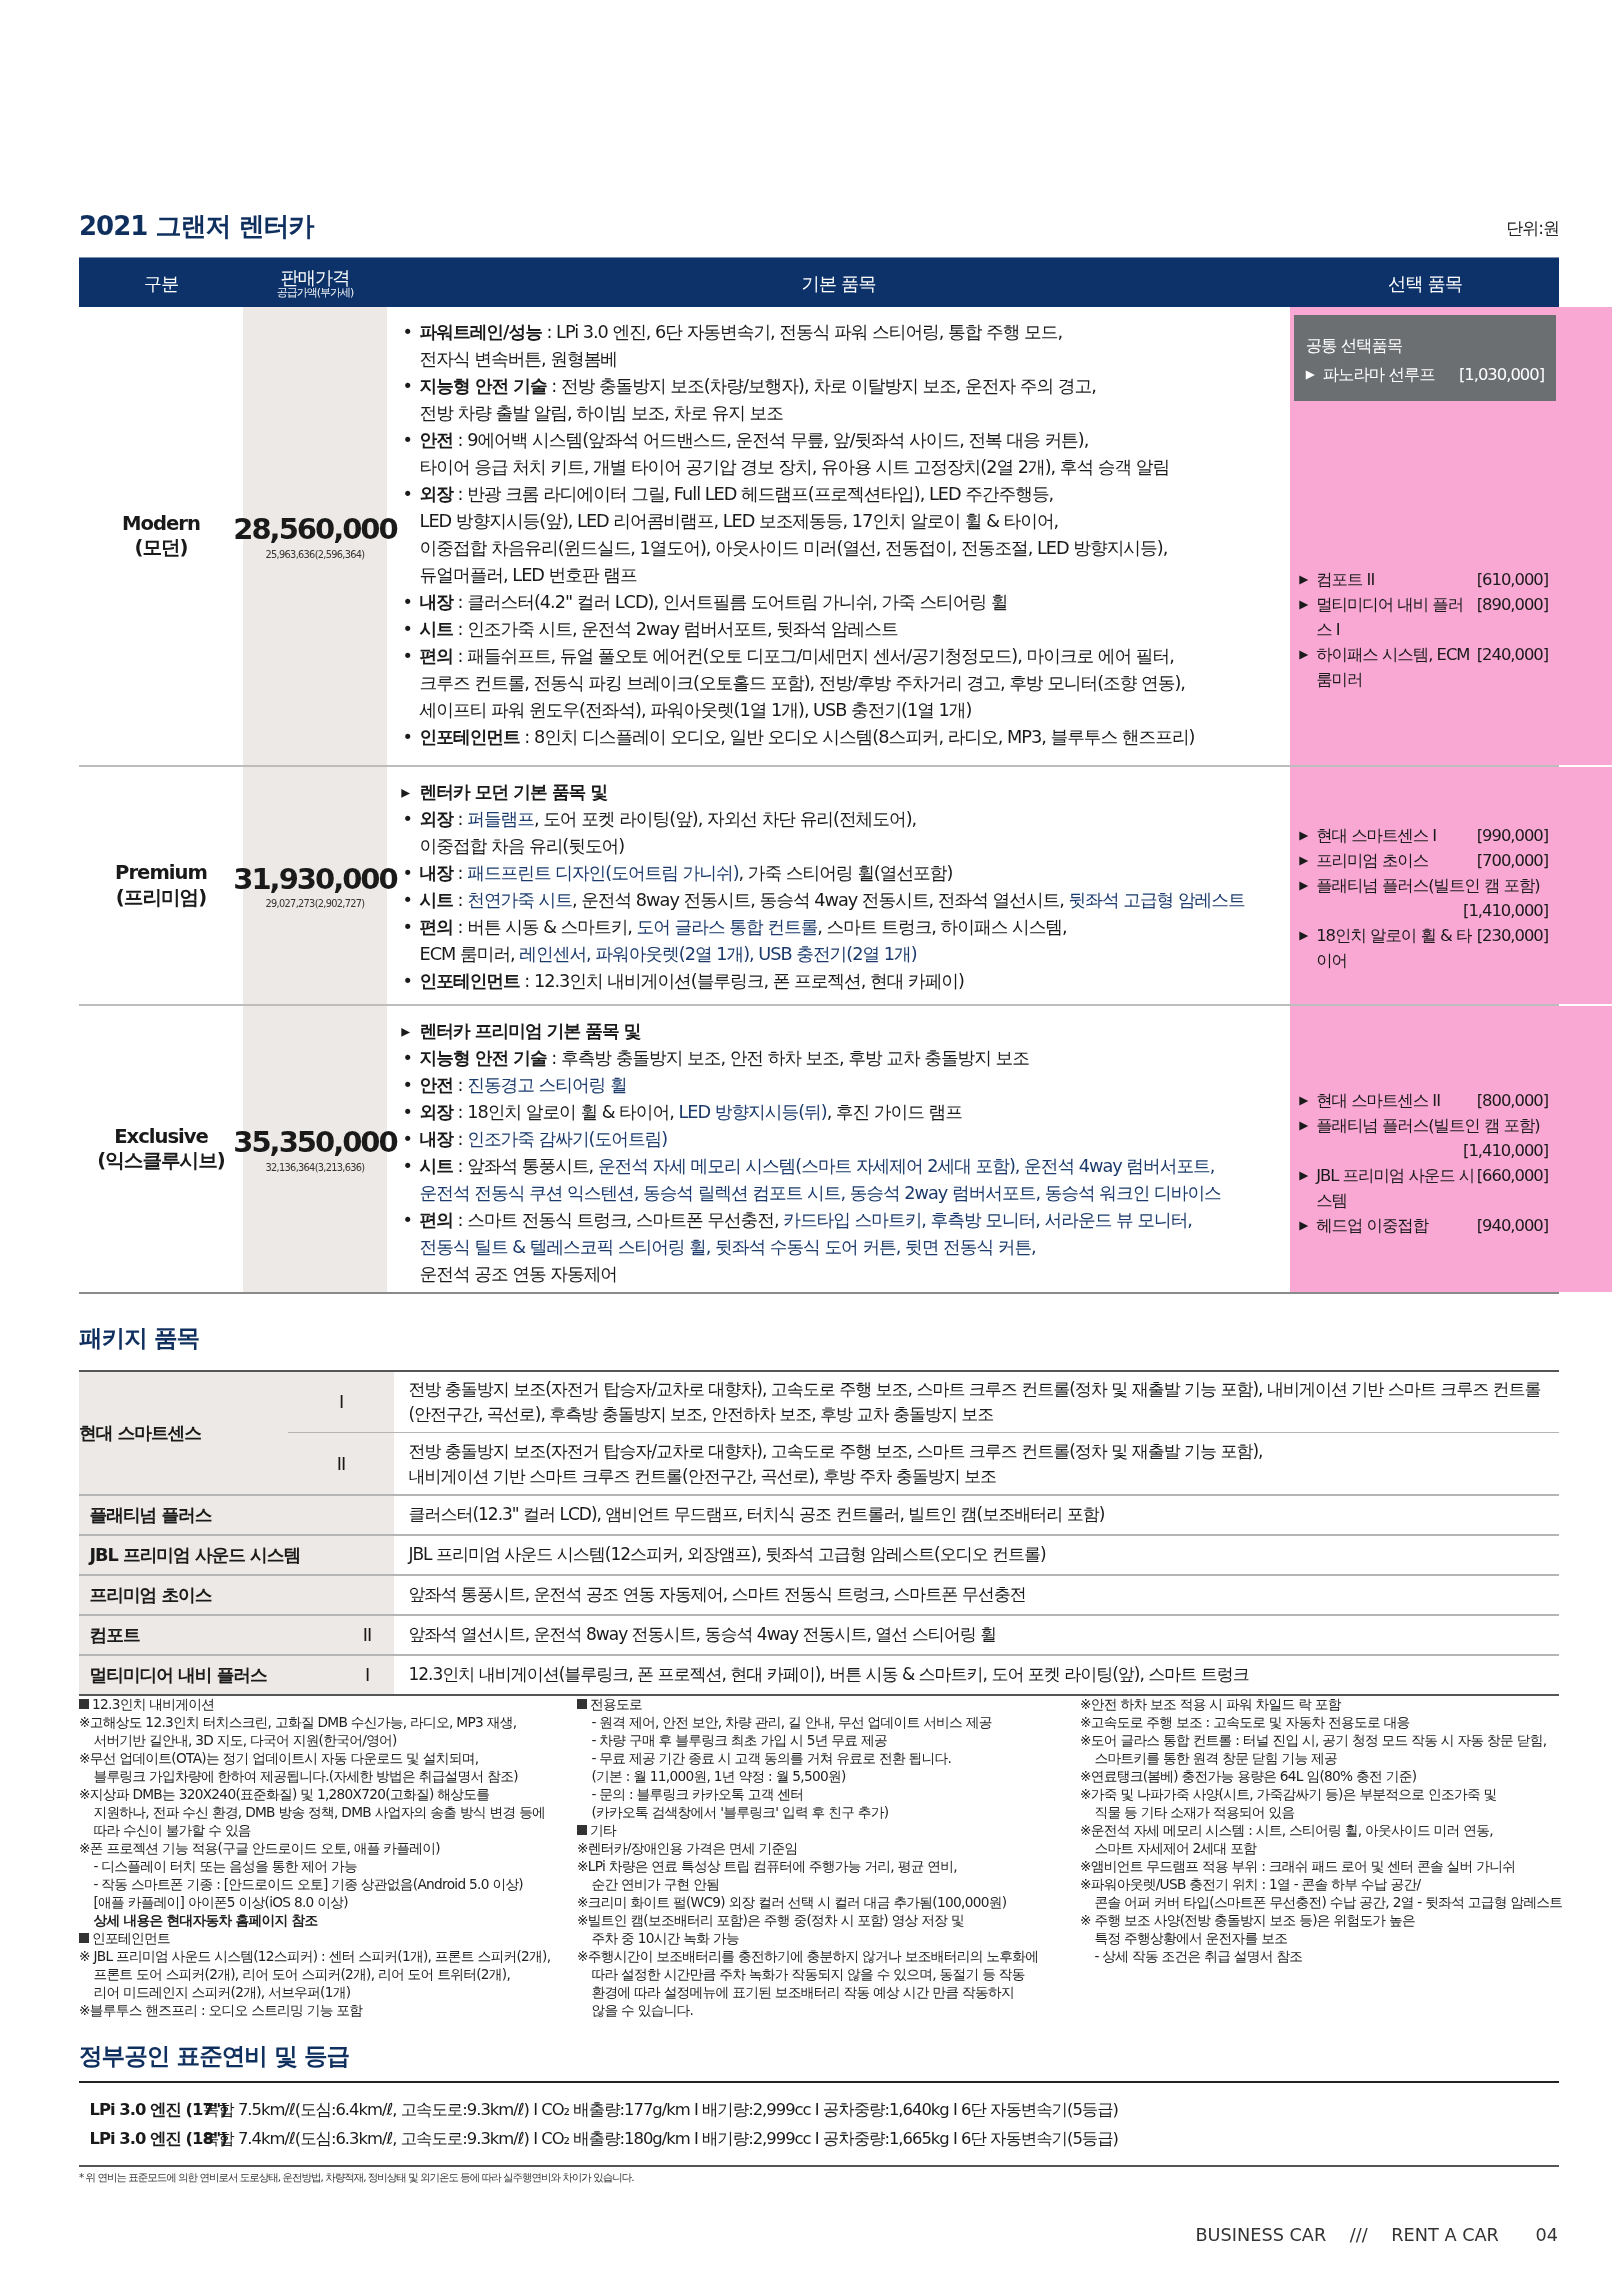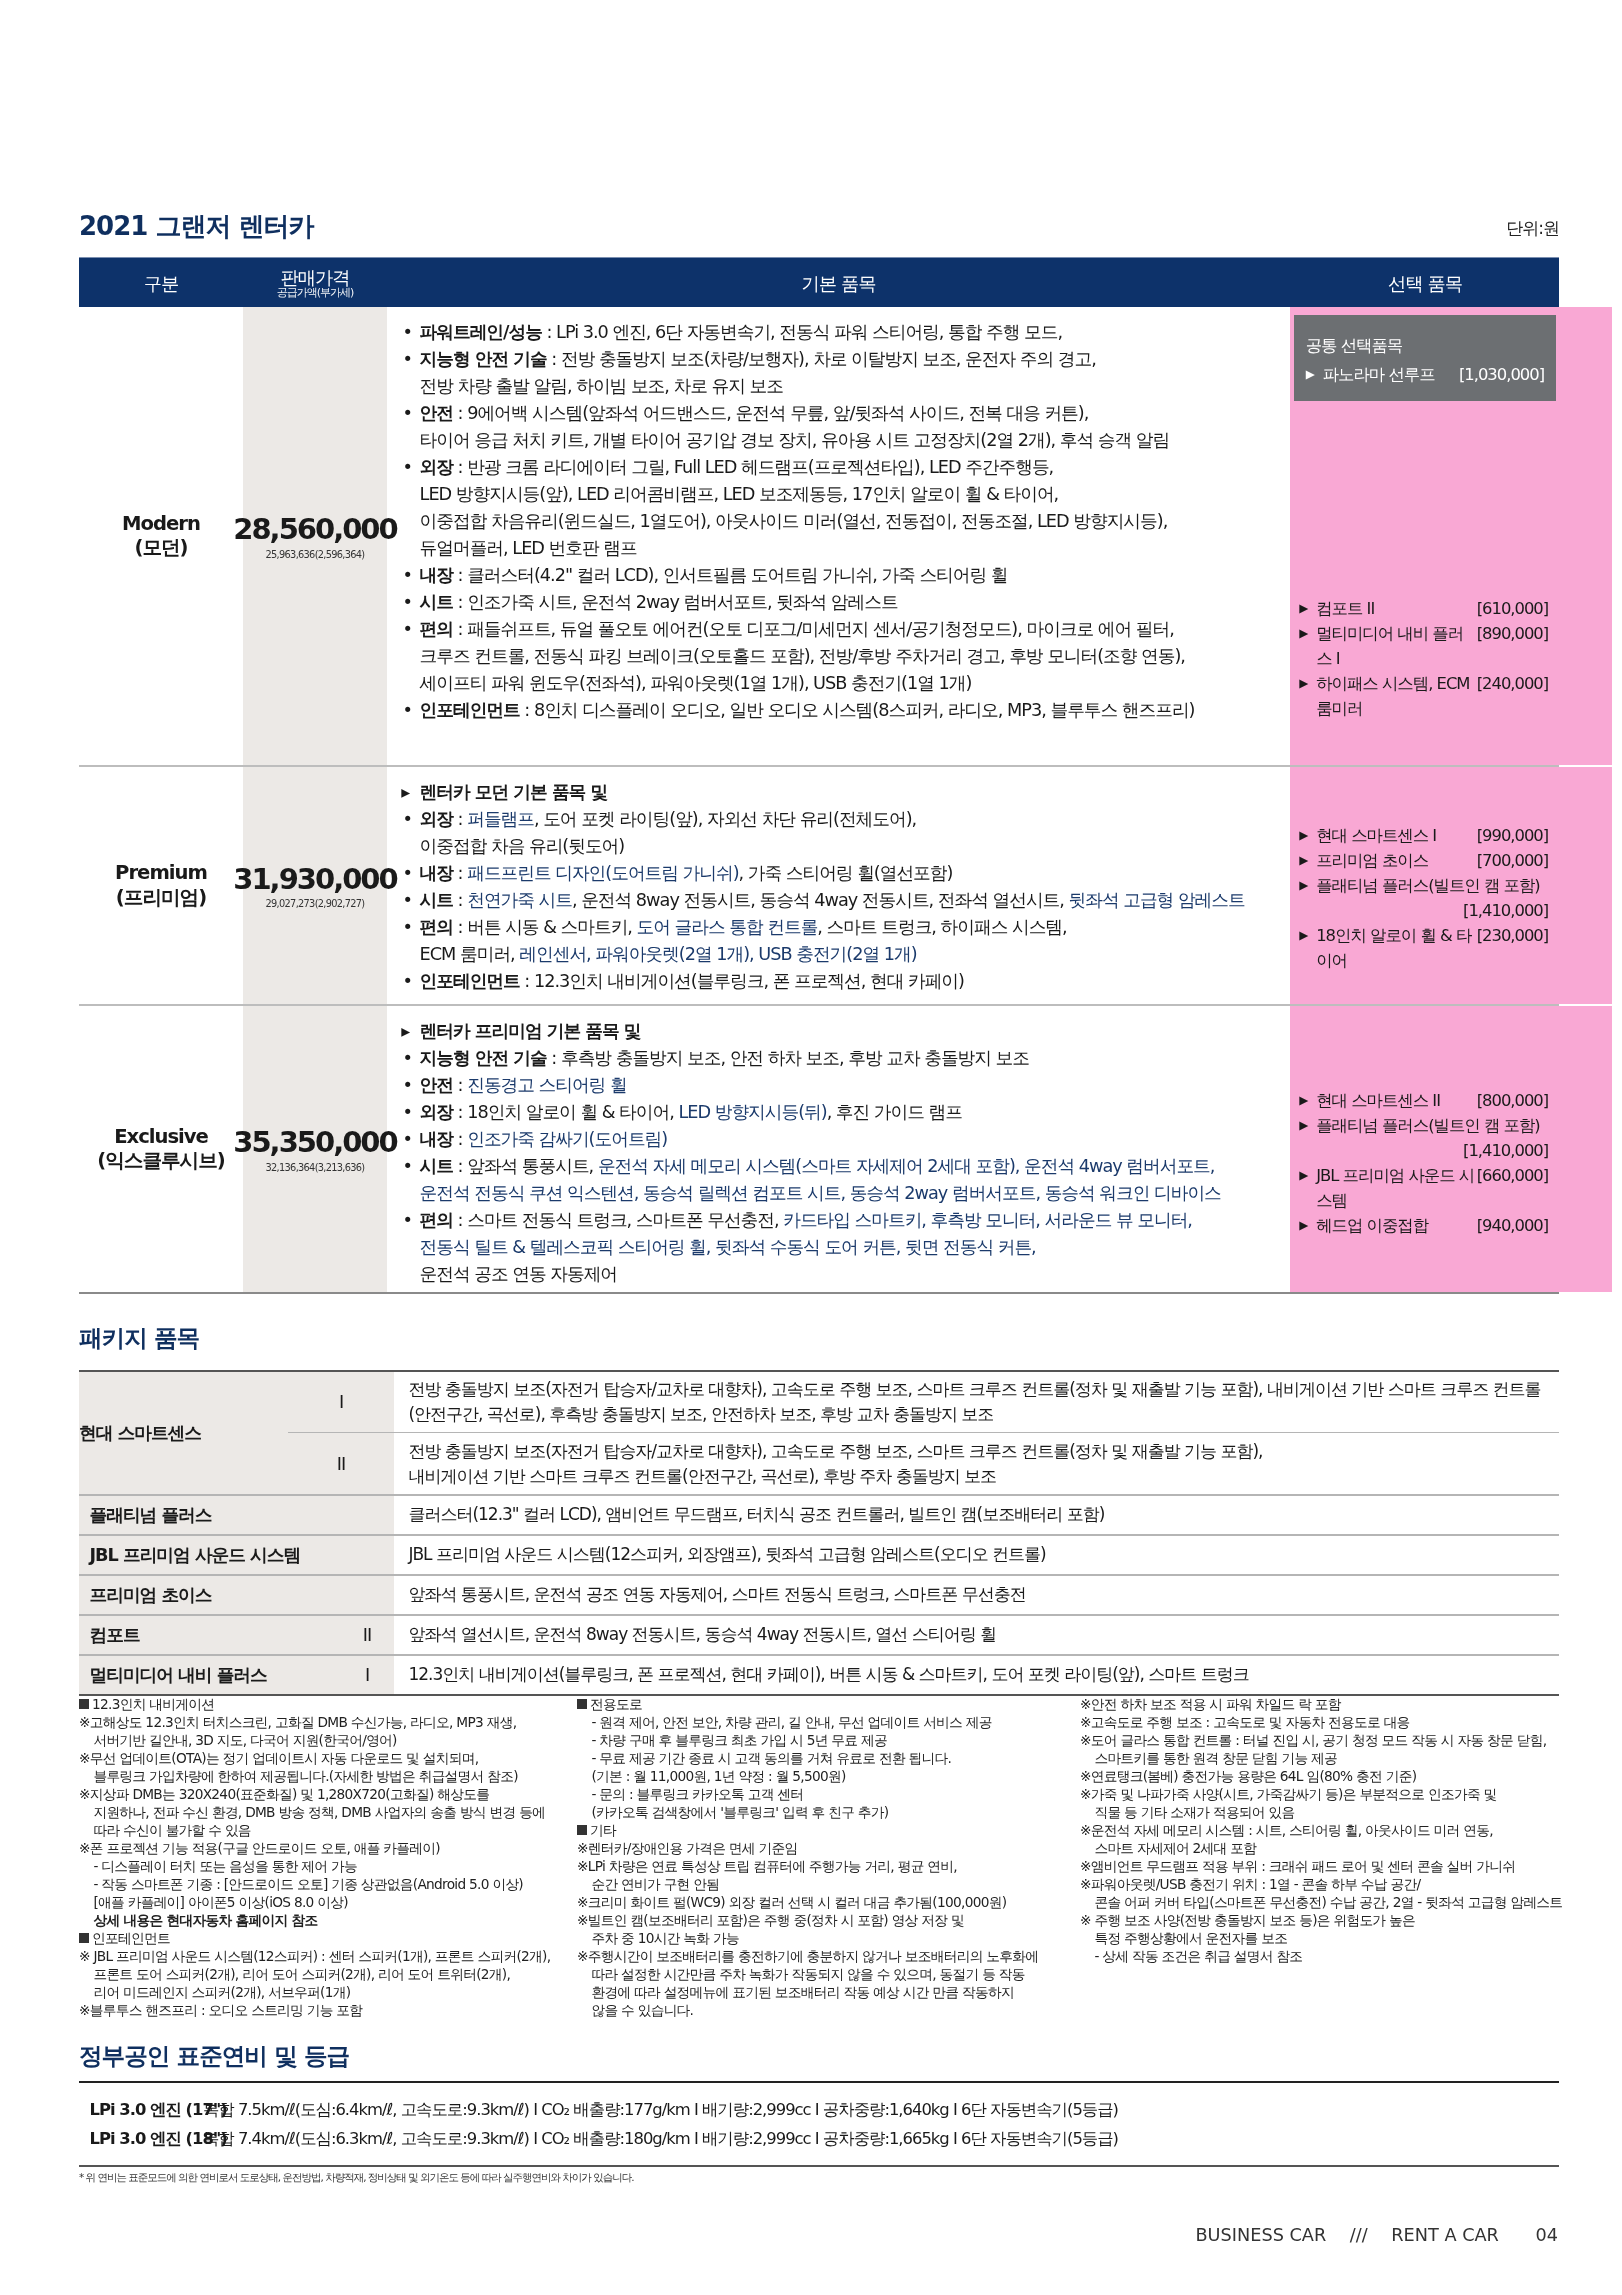--- a/index.html
+++ b/index.html
@@ -103,20 +103,21 @@
     <div class="col-trim">
       <span>Modern</span>
       <span>(모던)</span>
     </div>
     <div class="col-price">
       <span class="price-main">28,560,000</span>
       <span class="price-sub">25,963,636(2,596,364)</span>
     </div>
     <div class="col-basic" id="basic-0">
         <div class="bl"><span class="k">파워트레인/성능</span><span> : LPi 3.0 엔진, 6단 자동변속기, 전동식 파워 스티어링, 통합 주행 모드,</span></div>
+        <div style="padding-left: 19.6px;">전자식 변속버튼, 원형봄베</div>
         <div class="bl"><span class="k">지능형 안전 기술</span><span> : 전방 충돌방지 보조(차량/보행자), 차로 이탈방지 보조, 운전자 주의 경고,</span></div>
         <div style="padding-left: 19.6px;">전방 차량 출발 알림, 하이빔 보조, 차로 유지 보조</div>
         <div class="bl"><span class="k">안전</span><span> : 9에어백 시스템(앞좌석 어드밴스드, 운전석 무릎, 앞/뒷좌석 사이드, 전복 대응 커튼),</span></div>
         <div style="padding-left: 19.6px;">타이어 응급 처치 키트, 개별 타이어 공기압 경보 장치, 유아용 시트 고정장치(2열 2개), 후석 승객 알림</div>
         <div class="bl"><span class="k">외장</span><span> : 반광 크롬 라디에이터 그릴, Full LED 헤드램프(프로젝션타입), LED 주간주행등,</span></div>
         <div style="padding-left: 19.6px;">LED 방향지시등(앞), LED 리어콤비램프, LED 보조제동등, 17인치 알로이 휠 &amp; 타이어,</div>
         <div style="padding-left: 19.6px;">이중접합 차음유리(윈드실드, 1열도어), 아웃사이드 미러(열선, 전동접이, 전동조절, LED 방향지시등),</div>
         <div style="padding-left: 19.6px;">듀얼머플러, LED 번호판 램프</div>
         <div class="bl"><span class="k">내장</span><span> : 클러스터(4.2" 컬러 LCD), 인서트필름 도어트림 가니쉬, 가죽 스티어링 휠</span></div>
         <div class="bl"><span class="k">시트</span><span> : 인조가죽 시트, 운전석 2way 럼버서포트, 뒷좌석 암레스트</span></div>
@@ -126,21 +127,21 @@
         <div class="bl"><span class="k">인포테인먼트</span><span> : 8인치 디스플레이 오디오, 일반 오디오 시스템(8스피커, 라디오, MP3, 블루투스 핸즈프리)</span></div>
       </div>
     <div class="col-opt">
       <div class="common-box">
         <div>공통 선택품목</div>
         <div class="opt-line" style="padding:0; font-size:16.4px; line-height:29px;">
           <span class="nm">파노라마 선루프</span>
           <span>[1,030,000]</span>
         </div>
       </div>
-      <div class="opt-list" id="opt-0" style="top:289px;">
+      <div class="opt-list" id="opt-0" style="top:260px;">
           <div class="opt-line">
             <span class="nm">컴포트 II</span>
             <span>[610,000]</span>
           </div>
           <div class="opt-line">
             <span class="nm">멀티미디어 내비 플러스 I</span>
             <span>[890,000]</span>
           </div>
           <div class="opt-line">
             <span class="nm">하이패스 시스템, ECM 룸미러</span>

